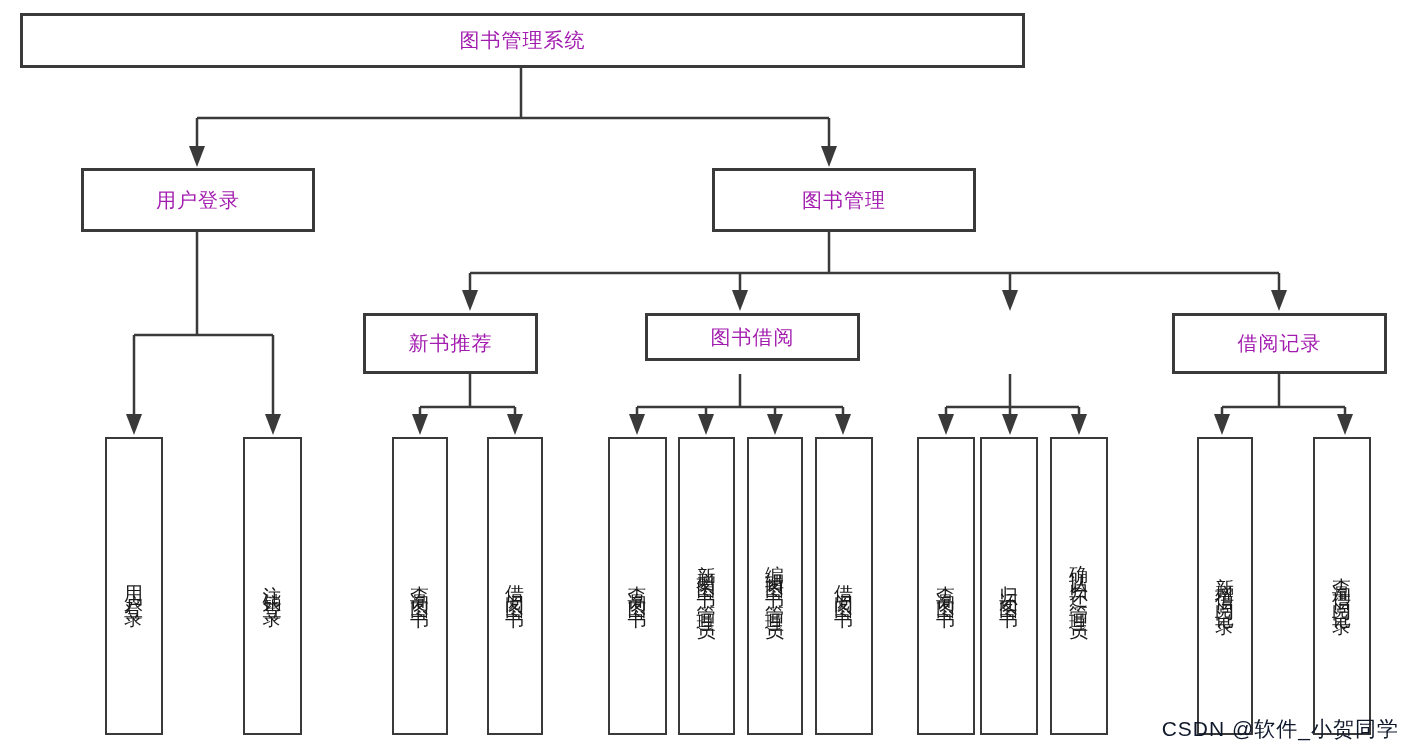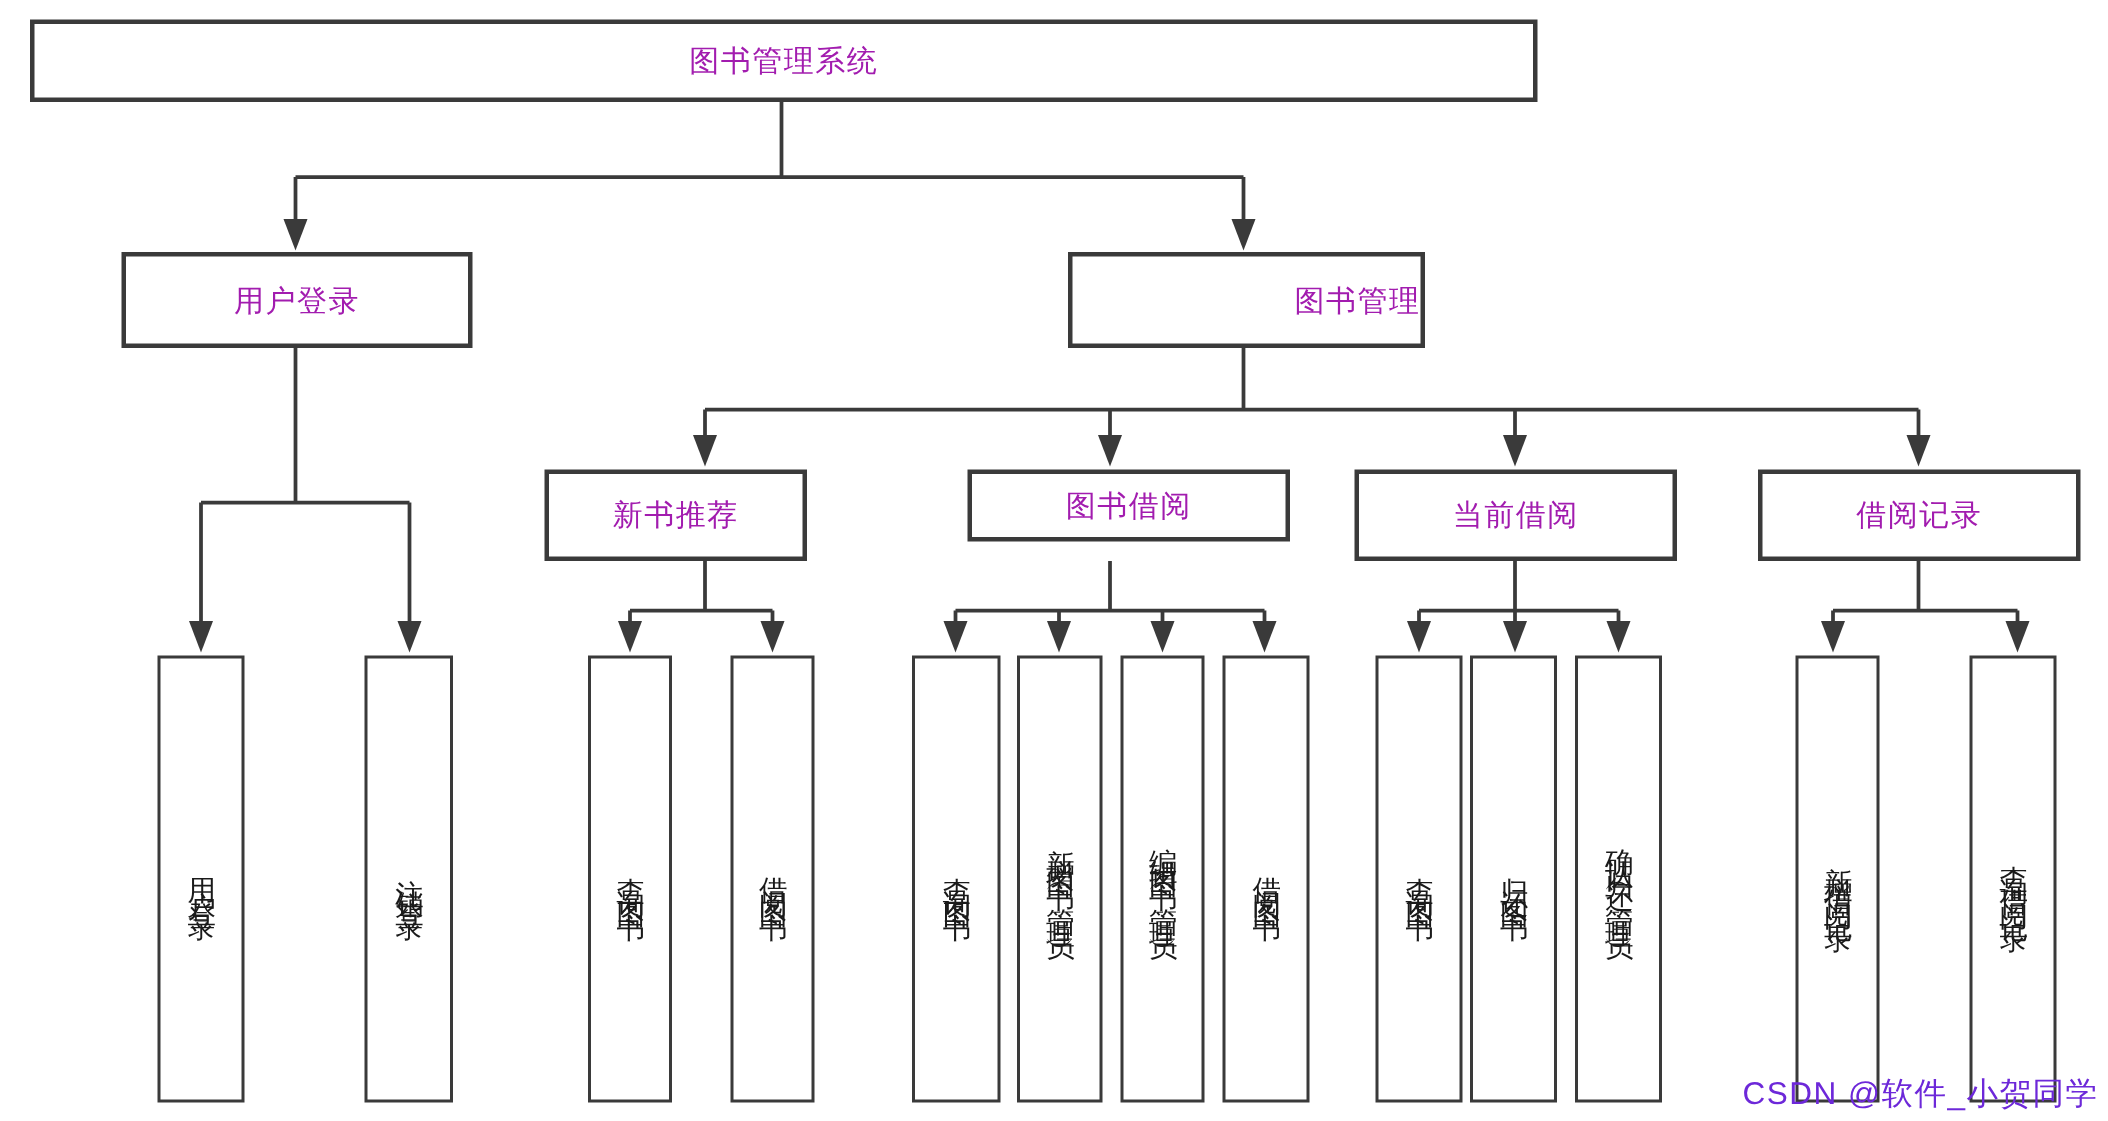--- a/index.html
+++ b/index.html
@@ -45,21 +45,21 @@
     font-size: 19px;
     letter-spacing: 8px;
     color: #1a1a1a;
     line-height: 1;
   }
   .watermark {
     position: absolute;
     right: 6px;
     bottom: 4px;
     font-size: 21px;
-    color: #6d28d9;
+    color: #0f172a;
     letter-spacing: 1px;
     z-index: 3;
     white-space: nowrap;
   }
 </style>
 </head>
 <body>
 
 <div class="canvas">
 
@@ -113,32 +113,29 @@
     </g>
   </svg>
 
   <div class="box" style="left:20px; top:13px; width:1005px; height:55px;">
     <span class="hlabel">图书管理系统</span>
   </div>
 
   <div class="box" style="left:81px; top:168px; width:234px; height:64px;">
     <span class="hlabel">用户登录</span>
   </div>
-  <div class="box" style="left:712px; top:168px; width:238px; height:64px;justify-content:flex-end;">
+  <div class="box" style="left:712px; top:168px; width:264px; height:64px;">
     <span class="hlabel">图书管理</span>
   </div>
 
   <div class="box" style="left:363px; top:313px; width:175px; height:61px;">
     <span class="hlabel">新书推荐</span>
   </div>
   <div class="box" style="left:633px; top:313px; width:215px; height:48px;margin-left:12px;">
     <span class="hlabel">图书借阅</span>
-  </div>
-  <div class="box" style="left:903px; top:313px; width:215px; height:61px;">
-    <span class="hlabel">当前借阅</span>
   </div>
   <div class="box" style="left:1172px; top:313px; width:215px; height:61px;">
     <span class="hlabel">借阅记录</span>
   </div>
 
   <div class="box leaf" style="left:105px; top:437px; width:58px; height:298px;">
     <span class="vlabel">用户登录</span>
   </div>
   <div class="box leaf" style="left:243px; top:437px; width:59px; height:298px;">
     <span class="vlabel">注销登录</span>

